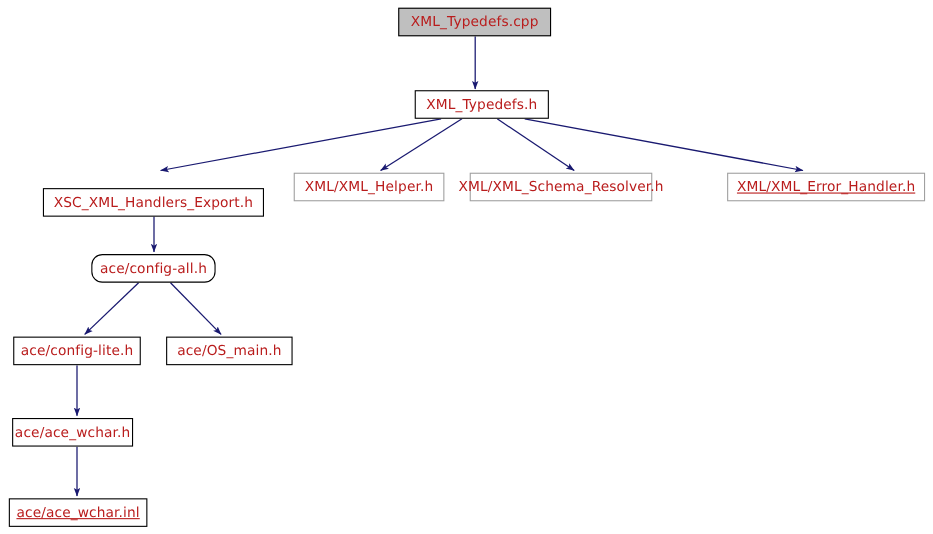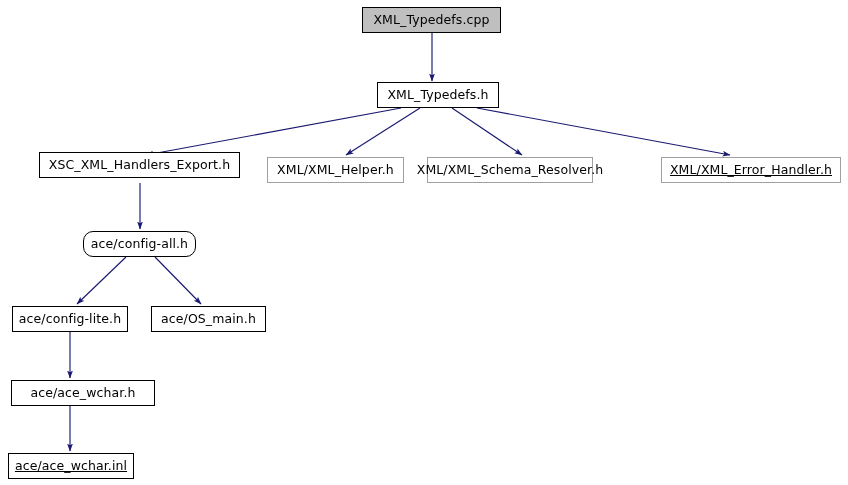--- a/index.html
+++ b/index.html
@@ -26,21 +26,21 @@
   }
   .graph-node {
     position: absolute;
     box-sizing: border-box;
     display: flex;
     align-items: center;
     justify-content: center;
     white-space: nowrap;
     background: #ffffff;
     border: 1px solid #000000;
-    color: #000000;
+    color: #b91c1c;
     font-size: 12.5px;
     line-height: 1;
     letter-spacing: 0.1px;
   }
   
   .graph-node.border-grey {
     border: 1px solid #a0a0a0;
   }
   
   .graph-node.node-root {
@@ -81,42 +81,42 @@
       </g>
   </svg>
 
   <div id="node-group">
       <div class="graph-node node-root" style="left: 362px; top: 7px; width: 139px; height: 26px;">
         <span class="node-label">XML_Typedefs.cpp</span>
       </div>
       <div class="graph-node border-strong" style="left: 377px; top: 82px; width: 122px; height: 26px;">
         <span class="node-label">XML_Typedefs.h</span>
       </div>
-      <div class="graph-node border-strong" style="left: 39px; top: 152px; width: 201px; height: 26px;">
+      <div class="graph-node border-strong" style="left: 39px; top: 171px; width: 201px; height: 26px;">
         <span class="node-label">XSC_XML_Handlers_Export.h</span>
       </div>
       <div class="graph-node border-grey" style="left: 267px; top: 157px; width: 137px; height: 26px;">
         <span class="node-label">XML/XML_Helper.h</span>
       </div>
       <div class="graph-node border-grey" style="left: 427px; top: 157px; width: 166px; height: 26px;">
         <span class="node-label">XML/XML_Schema_Resolver.h</span>
       </div>
       <div class="graph-node border-grey" style="left: 661px; top: 157px; width: 180px; height: 26px; text-decoration: underline;">
         <span class="node-label">XML/XML_Error_Handler.h</span>
       </div>
       <div class="graph-node border-strong" style="left: 83px; top: 231px; width: 113px; height: 26px; border-radius: 10px;">
         <span class="node-label">ace/config-all.h</span>
       </div>
       <div class="graph-node border-strong" style="left: 12px; top: 306px; width: 116px; height: 26px;">
         <span class="node-label">ace/config-lite.h</span>
       </div>
       <div class="graph-node border-strong" style="left: 151px; top: 306px; width: 115px; height: 26px;">
         <span class="node-label">ace/OS_main.h</span>
       </div>
-      <div class="graph-node border-strong" style="left: 11px; top: 380px; width: 144px; height: 26px;">
+      <div class="graph-node border-strong" style="left: 11px; top: 380px; width: 110px; height: 26px;">
         <span class="node-label">ace/ace_wchar.h</span>
       </div>
       <div class="graph-node border-strong" style="left: 8px; top: 453px; width: 126px; height: 26px; text-decoration: underline;">
         <span class="node-label">ace/ace_wchar.inl</span>
       </div>
     </div>
 
 </div>
 
 </body></html>

